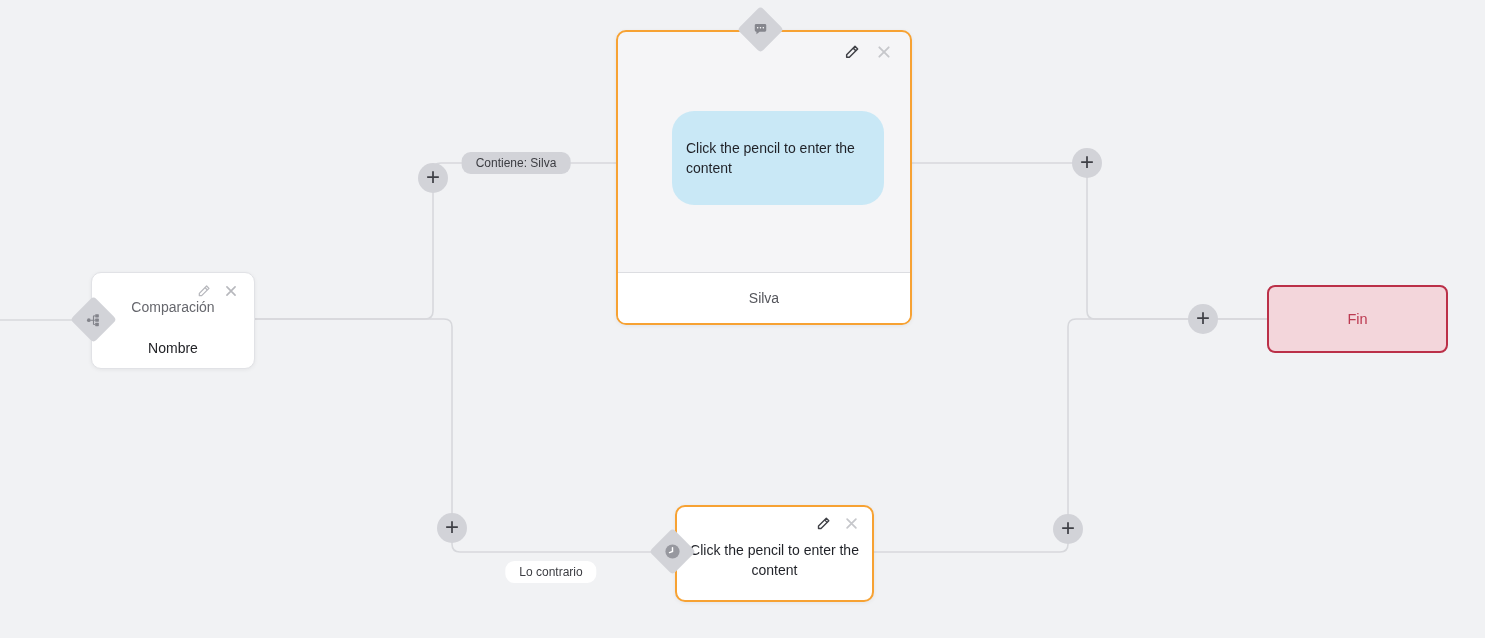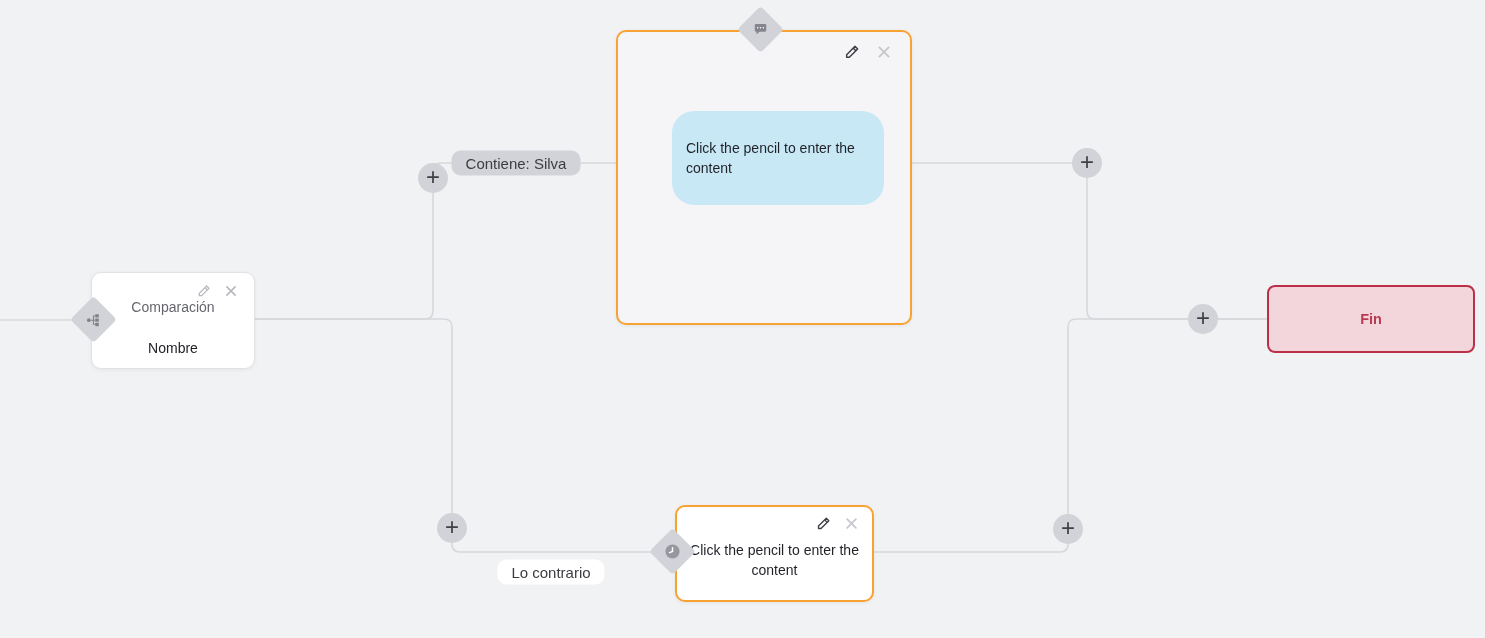--- a/index.html
+++ b/index.html
@@ -9,21 +9,21 @@
   
   #edges{position:absolute;left:0;top:0;z-index:1;}
   #edges path{stroke:#d7d8dc;stroke-width:1.6;fill:none;}
 
   
   .plus-btn{position:absolute;width:30px;height:30px;border-radius:50%;background:#d2d3d8;
     display:flex;align-items:center;justify-content:center;z-index:3;cursor:pointer;}
   .plus-btn span{font-size:24px;font-weight:400;color:#3f4046;line-height:1;margin-top:-2px;}
 
   
-  .edge-label{position:absolute;transform:translate(-50%,-50%);font-size:15px;color:#3c3d42;
+  .edge-label{position:absolute;transform:translate(-50%,-50%);font-size:12px;color:#3c3d42;
     padding:4px 14px;border-radius:9px;white-space:nowrap;z-index:3;cursor:pointer;}
   .edge-label.gray{background:#d2d3d8;}
   .edge-label.white{background:#ffffff;}
 
   
   .node{position:absolute;background:#fff;border-radius:10px;box-shadow:0 1px 4px rgba(0,0,0,.06);z-index:2;}
   .node-actions{position:absolute;top:10px;right:14px;display:flex;gap:14px;align-items:center;z-index:4;}
   .icon-btn{display:flex;align-items:center;justify-content:center;cursor:pointer;background:none;border:none;padding:0;}
   .icon-btn svg{display:block;}
   .ic-light{color:#b7b8bd;}
@@ -45,23 +45,23 @@
   #node-message .footer{position:absolute;left:0;right:0;bottom:0;height:50px;background:#ffffff;
     border-top:1.5px solid #dcdde1;border-radius:0 0 8px 8px;display:flex;align-items:center;justify-content:center;
     font-size:14px;color:#55565c;}
 
   
   #node-action{left:675px;top:505px;width:195px;height:93px;border:2.5px solid #f7a233;}
   #node-action .body{height:100%;display:flex;align-items:center;justify-content:center;text-align:center;
     box-sizing:border-box;padding:16px 12px 4px 12px;font-size:14px;line-height:20px;color:#1f2127;}
 
   
-  #node-end{left:1267px;top:285px;width:208px;height:68px;background:#f3d6db;border:2.5px solid #bb3048;
+  #node-end{left:1267px;top:285px;width:181px;height:68px;background:#f3d6db;border:2.5px solid #bb3048;
     border-radius:8px;display:flex;align-items:center;justify-content:center;box-sizing:border-box;
-    font-size:14.5px;color:#bc3a51;box-shadow:none;font-weight:bold;}
+    font-size:14.5px;color:#bc3a51;box-shadow:none;}
 
   
   .diamond{position:absolute;width:33px;height:33px;background:#d2d3d8;border-radius:4px;
     transform:rotate(45deg);display:flex;align-items:center;justify-content:center;z-index:5;}
   .diamond .inner{transform:rotate(-45deg);display:flex;align-items:center;justify-content:center;}
   #diamond-condition{left:77px;top:303px;}
   #diamond-message{left:744px;top:13px;}
   #diamond-action{left:656px;top:535px;}
 </style>
 </head>
@@ -126,20 +126,23 @@
       </button>
       <button class="icon-btn ic-xlight">
         <svg width="16" height="16" viewBox="0 0 24 24" stroke="currentColor" stroke-width="2.8" stroke-linecap="round">
           <path d="M5 5l14 14M19 5L5 19"></path>
         </svg>
       </button>
     </div>
     <div class="bubble">
       <span>Click the pencil to enter the content</span>
     </div>
+    <div class="footer">
+      <span>Silva</span>
+    </div>
   </div>
 
   <div class="node" id="node-action">
     <div class="node-actions" style="top:9px;right:13px;gap:13px;">
       <button class="icon-btn ic-dark">
         <svg width="15" height="15" viewBox="0 0 24 24" fill="none" stroke="currentColor" stroke-width="2.2" stroke-linejoin="round">
           <path d="M16.5 3.5l4 4L8 20H4v-4L16.5 3.5z"></path>
             <path d="M13.8 6.2l4 4"></path>
         </svg>
       </button>

